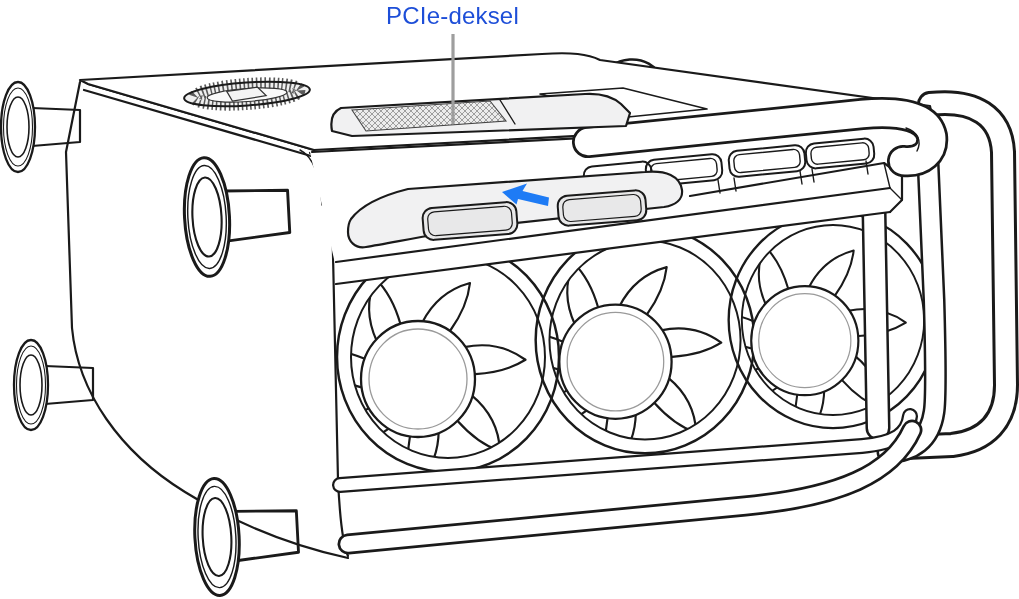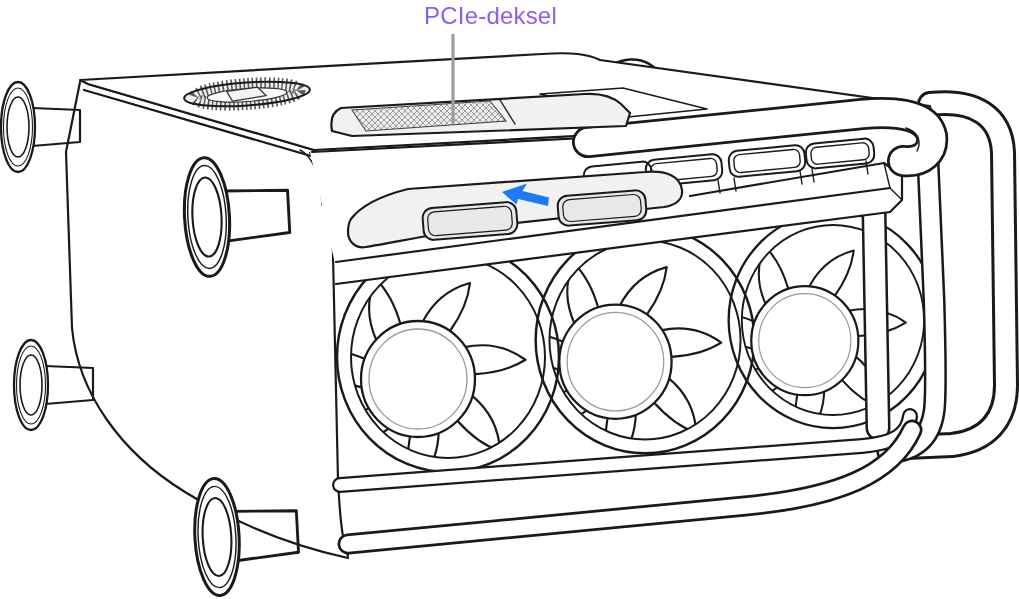--- a/index.html
+++ b/index.html
@@ -1,19 +1,19 @@
 <!DOCTYPE html>
 <html><head>
 <meta charset="utf-8">
 <style>
   html,body{margin:0;padding:0;background:#ffffff;}
   .stage{position:relative;width:1019px;height:599px;background:#fff;overflow:hidden;
          font-family:"Liberation Sans",sans-serif;}
   .callout-label{position:absolute;left:0;top:2px;width:905px;text-align:center;
-    font-size:24px;letter-spacing:.2px;color:#8b5cf6;margin-left:38px;}
+    font-size:24px;letter-spacing:.2px;color:#1d4ed8;}
   svg{position:absolute;left:0;top:0;}
   .ln{fill:none;stroke:#1a1a1a;stroke-width:2.2;stroke-linecap:round;stroke-linejoin:round;}
   .ln-thin{fill:none;stroke:#1a1a1a;stroke-width:1.4;stroke-linecap:round;}
   .ln-lt{fill:none;stroke:#c9c9c9;stroke-width:2;stroke-linecap:round;}
   .wfill{fill:#ffffff;stroke:none;}
   .panel{fill:#f1f1f2;stroke:#1a1a1a;stroke-width:2.2;stroke-linejoin:round;}
   .slotfill{fill:#e8e8e9;stroke:#1a1a1a;stroke-width:2;}
   .tubeB{fill:none;stroke:#1a1a1a;stroke-linecap:round;stroke-linejoin:round;}
   .tubeW{fill:none;stroke:#ffffff;stroke-linecap:round;stroke-linejoin:round;}
 </style>

